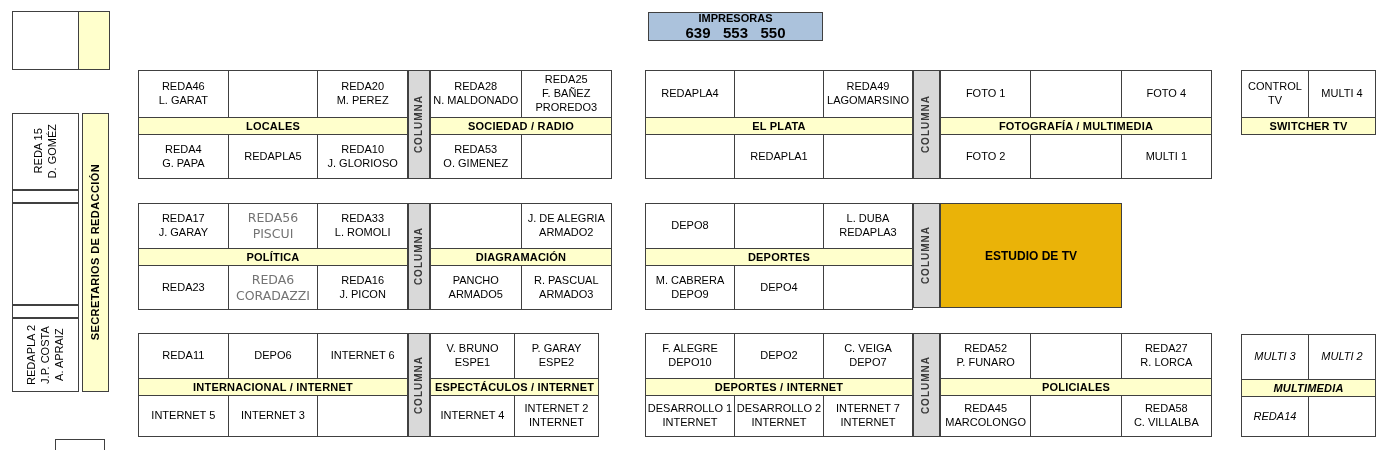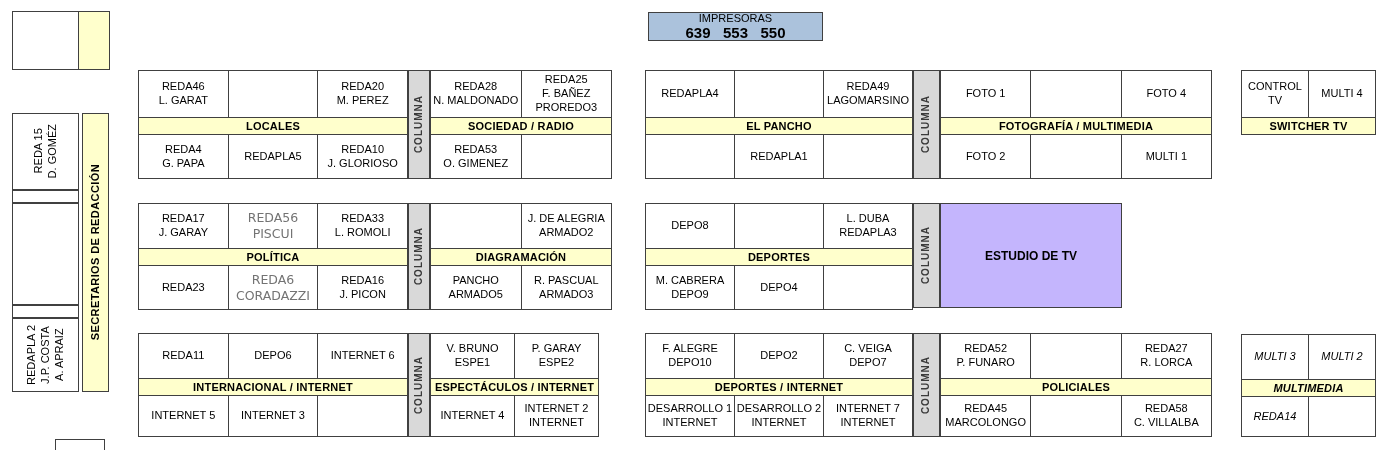--- a/index.html
+++ b/index.html
@@ -33,25 +33,25 @@
   
   .sb-yellow{background:#ffffcc;border:1px solid #404040;display:flex;
              align-items:center;justify-content:center;}
   .sb-yellow .vtext{font-weight:bold;font-size:11px;letter-spacing:.4px;}
   .sb-cell{background:#fff;border:1px solid #404040;display:flex;
            align-items:center;justify-content:center;font-size:11px;}
 
   
   .printers{background:#abc2dc;border:1px solid #404040;display:flex;flex-direction:column;
             align-items:center;justify-content:center;}
-  .printers .t{font-weight:normal;font-size:11px;}
+  .printers .t{font-weight:bold;font-size:11px;}
   .printers .n{font-weight:bold;font-size:15px;white-space:pre;}
 
   
-  .estudio{background:#c4b5fd;border:1px solid #404040;display:flex;
+  .estudio{background:#eab308;border:1px solid #404040;display:flex;
            align-items:center;justify-content:center;font-weight:bold;font-size:12px;}
 
   
   .tlbox{border:1px solid #404040;display:flex;background:#fff;}
   .tlbox .w{flex:1;border-right:1px solid #404040;background:#fff;}
   .tlbox .y{width:30px;background:#ffffcc;}
 
   .partial{background:#fff;border:1px solid #404040;border-bottom:none;}
 </style>
 </head>
@@ -112,21 +112,21 @@
     <div class="band">SOCIEDAD / RADIO</div>
     <div class="cell">REDA53
 O. GIMENEZ</div>
     <div class="cell"></div>
   </div>
   <div class="block" style="left:645px;top:70px;width:268px;height:109px;--cols:3;--toprow:46px;">
     <div class="cell">REDAPLA4</div>
     <div class="cell"></div>
     <div class="cell">REDA49
 LAGOMARSINO</div>
-    <div class="band">EL PANCHO</div>
+    <div class="band">EL PLATA</div>
     <div class="cell"></div>
     <div class="cell">REDAPLA1</div>
     <div class="cell"></div>
   </div>
   <div class="abs columna" style="left:913px;top:70px;width:27px;height:109px;">
     <span class="vtext">COLUMNA</span>
   </div>
   <div class="block" style="left:940px;top:70px;width:272px;height:109px;--cols:3;--toprow:46px;">
     <div class="cell">FOTO 1</div>
     <div class="cell"></div>

